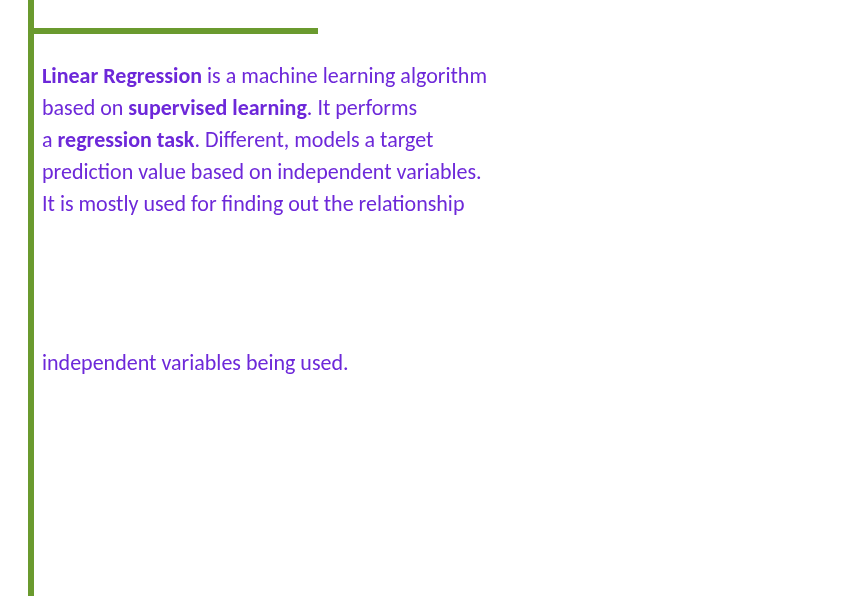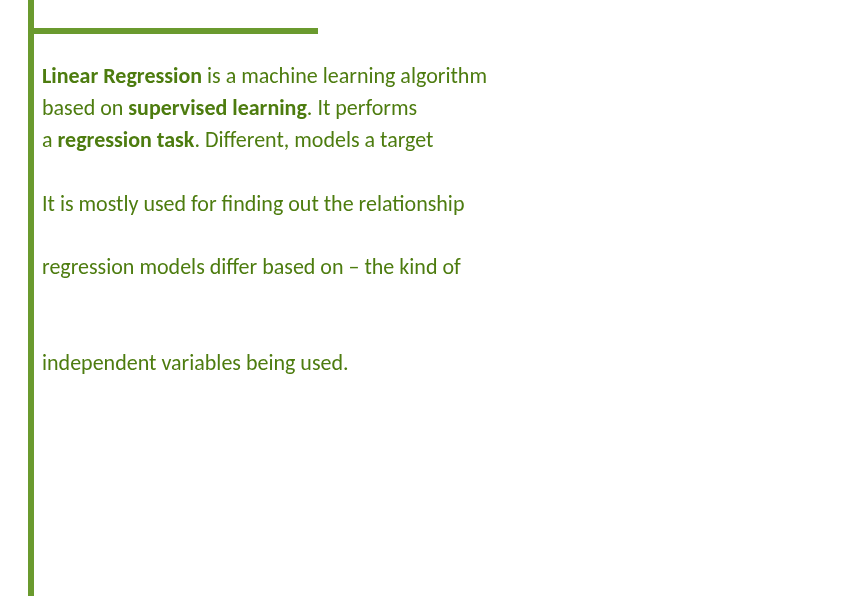--- a/index.html
+++ b/index.html
@@ -47,42 +47,42 @@
     .content {
       position: relative;
       z-index: 2;
       padding-left: 14px;
     }
 
     .main-text {
       font-family: 'Calibri', 'Arial', sans-serif;
       font-size: 22px;
       line-height: 1.45;
-      color: #4d7c0f;
+      color: #6d28d9;
       text-align: justify;
     }
 
     .bold-text {
       font-weight: bold;
     }
   </style>
 </head>
 <body>
 
 <div class="slide-container">
   <div class="top-bar"></div>
   <div class="left-bar"></div>
 
   <div class="content">
     <div class="main-text">
       <span class="bold-text">Linear  Regression</span><span> is  a  machine  learning  algorithm</span><br>
       <span>based      on </span><span class="bold-text">supervised      learning</span><span>.      It      performs</span><br>
       <span>a </span><span class="bold-text">regression   task</span><span>.   Different,   models   a   target</span><br>
-      <br>
+      <span>prediction value based on independent variables.</span><br>
       <span>It  is  mostly  used  for  finding  out  the  relationship</span><br>
       <br>
-      <span>regression  models  differ  based  on  –  the  kind  of</span><br>
+      <br>
       <br>
       <br>
       <span>independent variables being used.</span>
     </div>
   </div>
 </div>
 
 </body></html>

